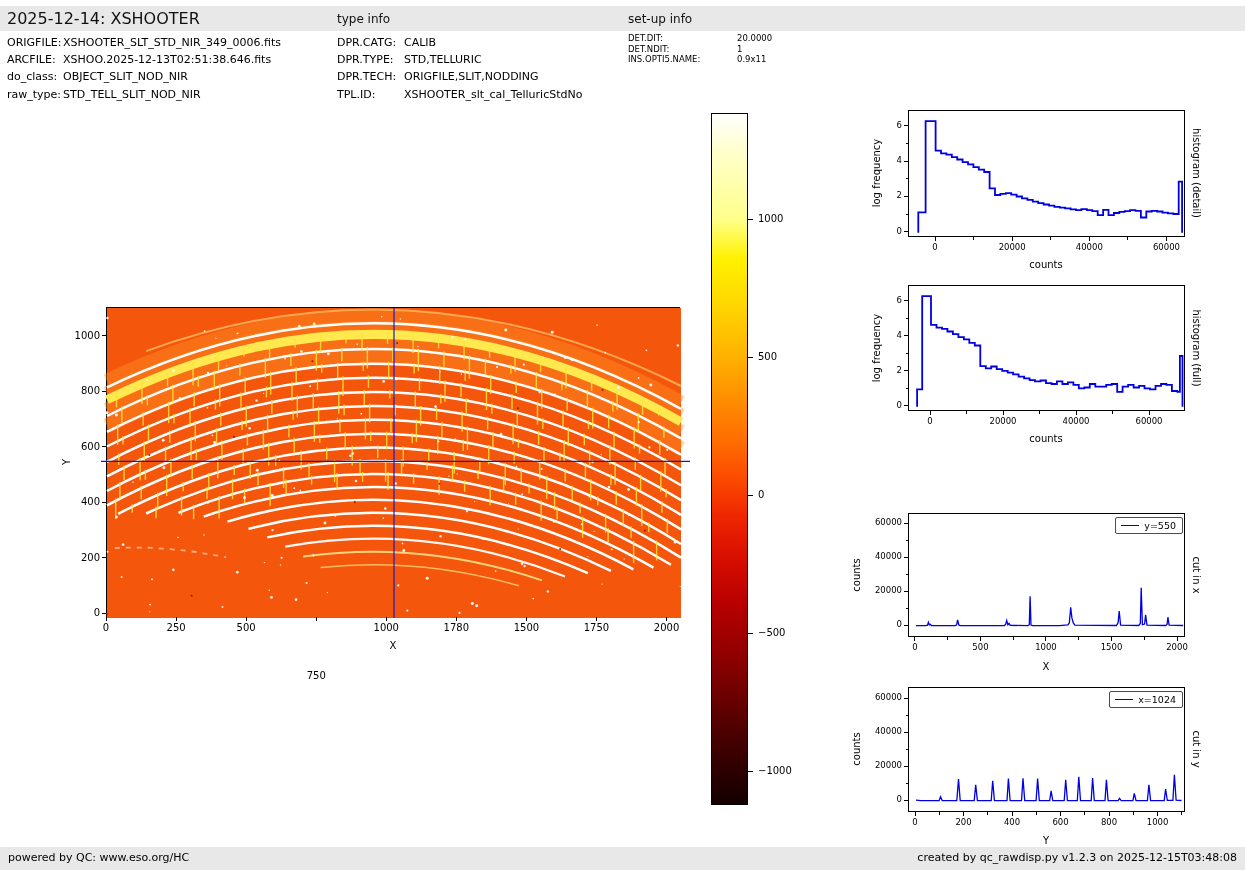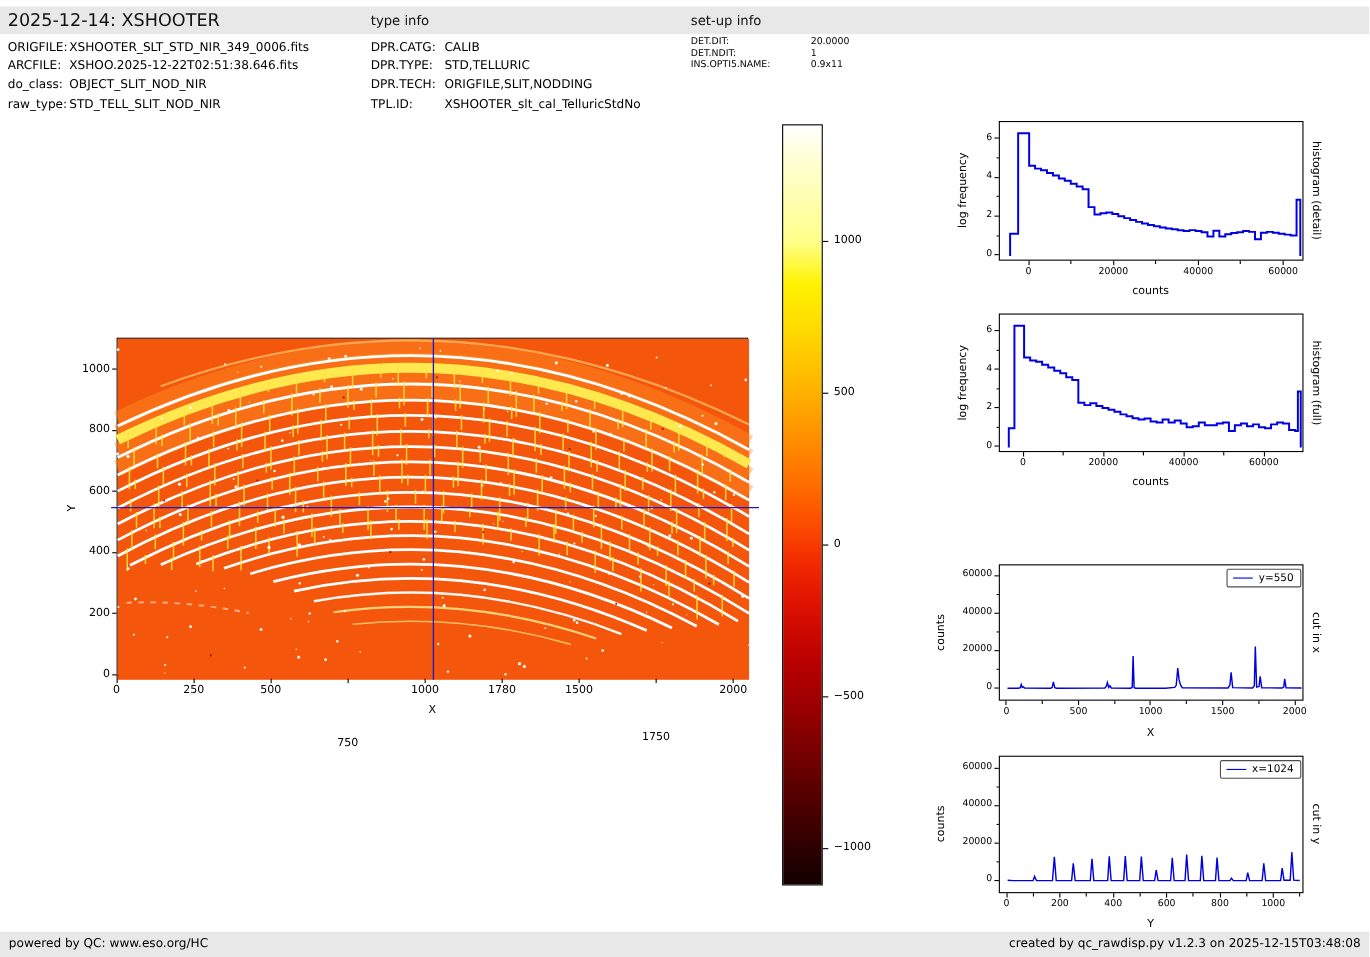--- a/index.html
+++ b/index.html
@@ -47,21 +47,21 @@
 <body>
 
 <div class="bar" id="titlebar">
   <span class="page-title">2025-12-14: XSHOOTER</span>
   <span class="sect" style="left:337px">type info</span>
   <span class="sect" style="left:628px">set-up info</span>
 </div>
 
 <div class="info-col" id="file-info">
     <div class="info-row"><span class="il">ORIGFILE:</span><span>XSHOOTER_SLT_STD_NIR_349_0006.fits</span></div>
-    <div class="info-row"><span class="il">ARCFILE:</span><span>XSHOO.2025-12-22T02:51:38.646.fits</span></div>
+    <div class="info-row"><span class="il">ARCFILE:</span><span>XSHOO.2025-12-13T02:51:38.646.fits</span></div>
     <div class="info-row"><span class="il">do_class:</span><span>OBJECT_SLIT_NOD_NIR</span></div>
     <div class="info-row"><span class="il">raw_type:</span><span>STD_TELL_SLIT_NOD_NIR</span></div>
   </div>
 <div class="info-col" id="type-info">
     <div class="info-row"><span class="il">DPR.CATG:</span><span>CALIB</span></div>
     <div class="info-row"><span class="il">DPR.TYPE:</span><span>STD,TELLURIC</span></div>
     <div class="info-row"><span class="il">DPR.TECH:</span><span>ORIGFILE,SLIT,NODDING</span></div>
     <div class="info-row"><span class="il">TPL.ID:</span><span>XSHOOTER_slt_cal_TelluricStdNo</span></div>
   </div>
 <div class="info-col" id="setup-info">
@@ -671,21 +671,21 @@
     <div class="ticklab ctr big" style="left: 216.137px; top: 622px; width: 60px;">500</div>
     <div class="tmark" style="left: 315.705px; top: 617px; width: 1px; height: 4px;"></div>
     <div class="ticklab ctr big" style="left: 286.205px; top: 622px; width: 60px; margin-top: 48px;">750</div>
     <div class="tmark" style="left: 385.773px; top: 617px; width: 1px; height: 4px;"></div>
     <div class="ticklab ctr big" style="left: 356.273px; top: 622px; width: 60px;">1000</div>
     <div class="tmark" style="left: 455.842px; top: 617px; width: 1px; height: 4px;"></div>
     <div class="ticklab ctr big" style="left: 426.342px; top: 622px; width: 60px;">1780</div>
     <div class="tmark" style="left: 525.91px; top: 617px; width: 1px; height: 4px;"></div>
     <div class="ticklab ctr big" style="left: 496.41px; top: 622px; width: 60px;">1500</div>
     <div class="tmark" style="left: 595.979px; top: 617px; width: 1px; height: 4px;"></div>
-    <div class="ticklab ctr big" style="left: 566.479px; top: 622px; width: 60px; margin-top: 43px;">1750</div>
+    <div class="ticklab ctr big" style="left: 566.479px; top: 622px; width: 60px;">1750</div>
     <div class="tmark" style="left: 666.047px; top: 617px; width: 1px; height: 4px;"></div>
     <div class="ticklab ctr big" style="left: 636.547px; top: 622px; width: 60px;">2000</div>
     <div class="tmark" style="left: 102px; top: 612.615px; width: 4px; height: 1px;"></div>
     <div class="ticklab rt big" style="left: 60px; top: 607.115px; width: 40px;">0</div>
     <div class="tmark" style="left: 102px; top: 557.109px; width: 4px; height: 1px;"></div>
     <div class="ticklab rt big" style="left: 60px; top: 551.609px; width: 40px;">200</div>
     <div class="tmark" style="left: 102px; top: 501.603px; width: 4px; height: 1px;"></div>
     <div class="ticklab rt big" style="left: 60px; top: 496.103px; width: 40px;">400</div>
     <div class="tmark" style="left: 102px; top: 446.097px; width: 4px; height: 1px;"></div>
     <div class="ticklab rt big" style="left: 60px; top: 440.597px; width: 40px;">600</div>

